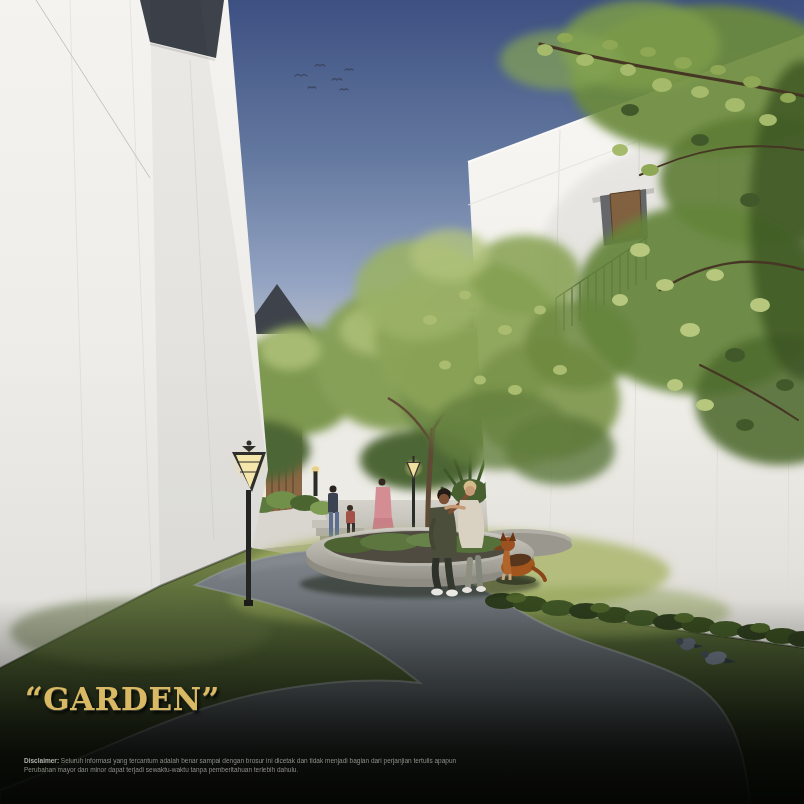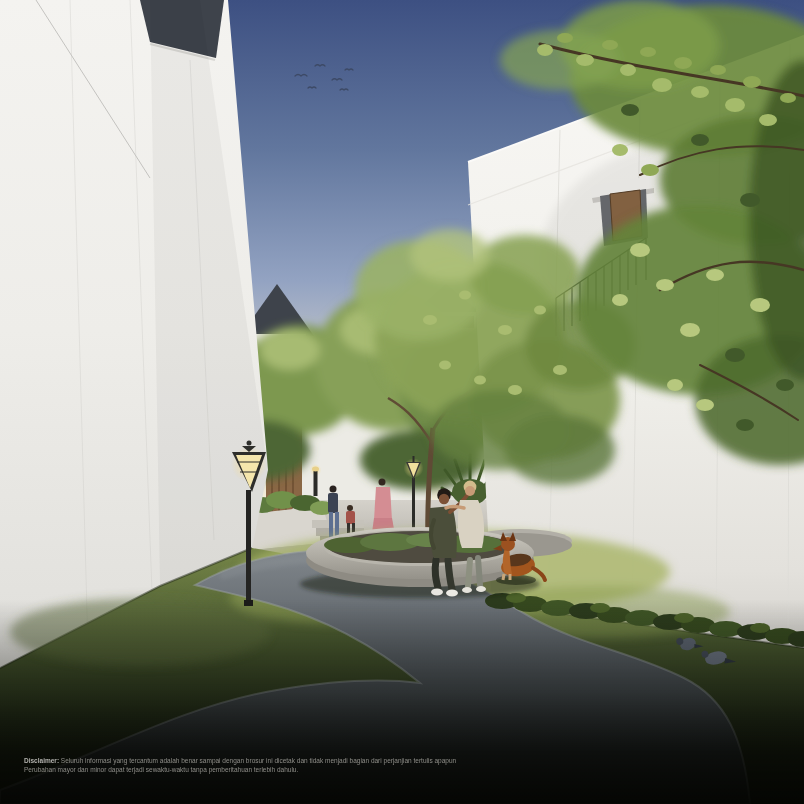--- a/index.html
+++ b/index.html
@@ -441,18 +441,19 @@
       <ellipse cx="750" cy="200" rx="10" ry="7"></ellipse>
           <ellipse cx="735" cy="355" rx="10" ry="7"></ellipse>
       <ellipse cx="785" cy="385" rx="9" ry="6"></ellipse>
           <ellipse cx="745" cy="425" rx="9" ry="6"></ellipse>
     </g>
   </g>
 
   <rect x="0" y="600" width="804" height="204" fill="url(#vignG)"></rect>
 </svg>
 
+  <div class="garden-title">“GARDEN”</div>
 
   <div class="disclaimer">
     <div><span class="lbl">Disclaimer:</span><span> Seluruh informasi yang tercantum adalah benar sampai dengan brosur ini dicetak dan tidak menjadi bagian dari perjanjian tertulis apapun</span></div>
     <div>Perubahan mayor dan minor dapat terjadi sewaktu-waktu tanpa pemberitahuan terlebih dahulu.</div>
   </div>
 </div>
 
 </body></html>

